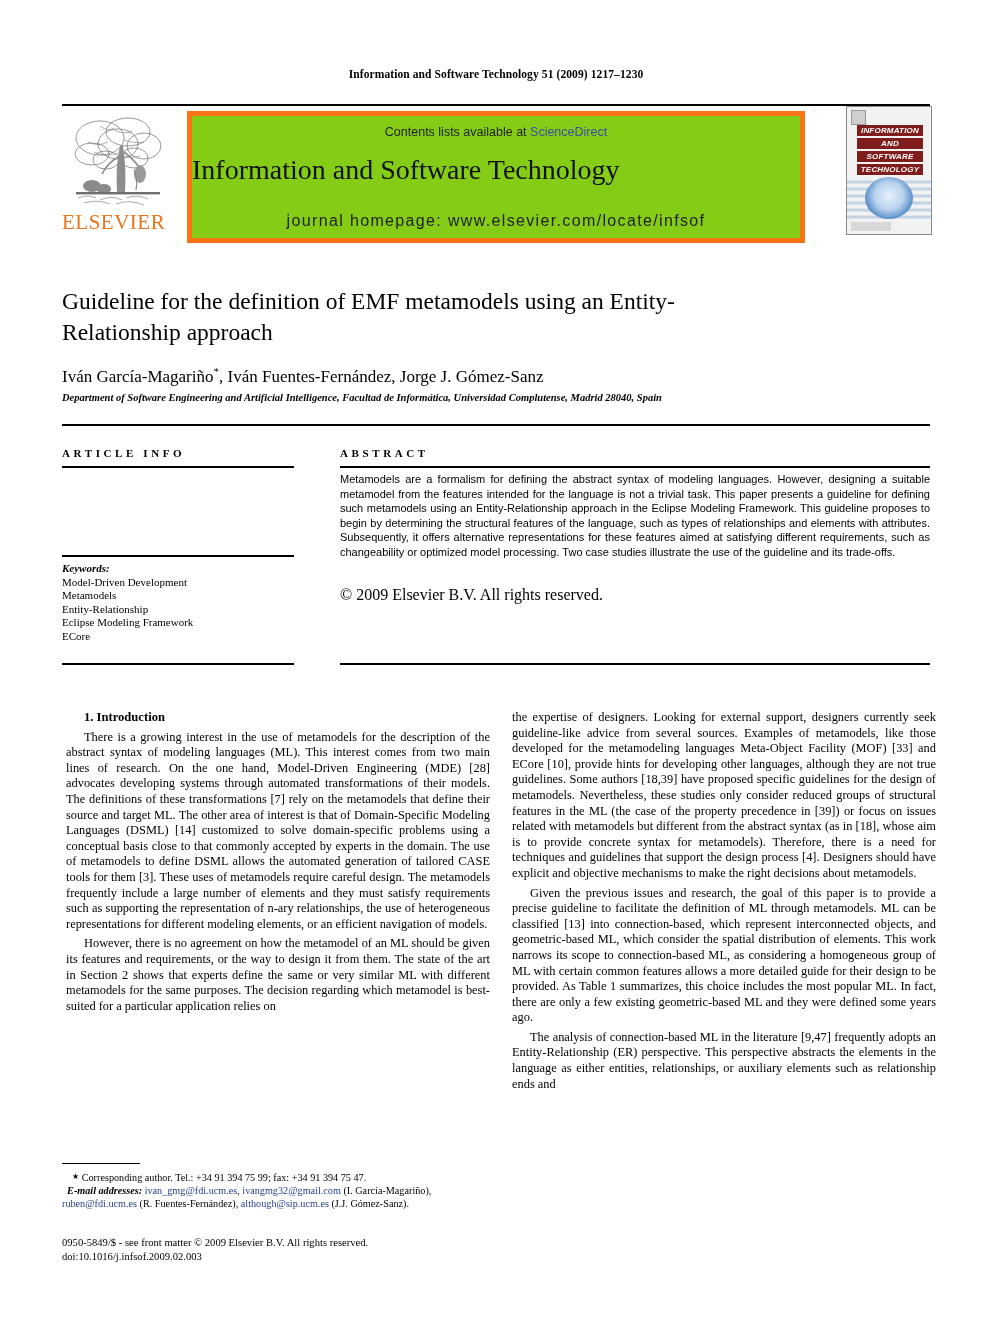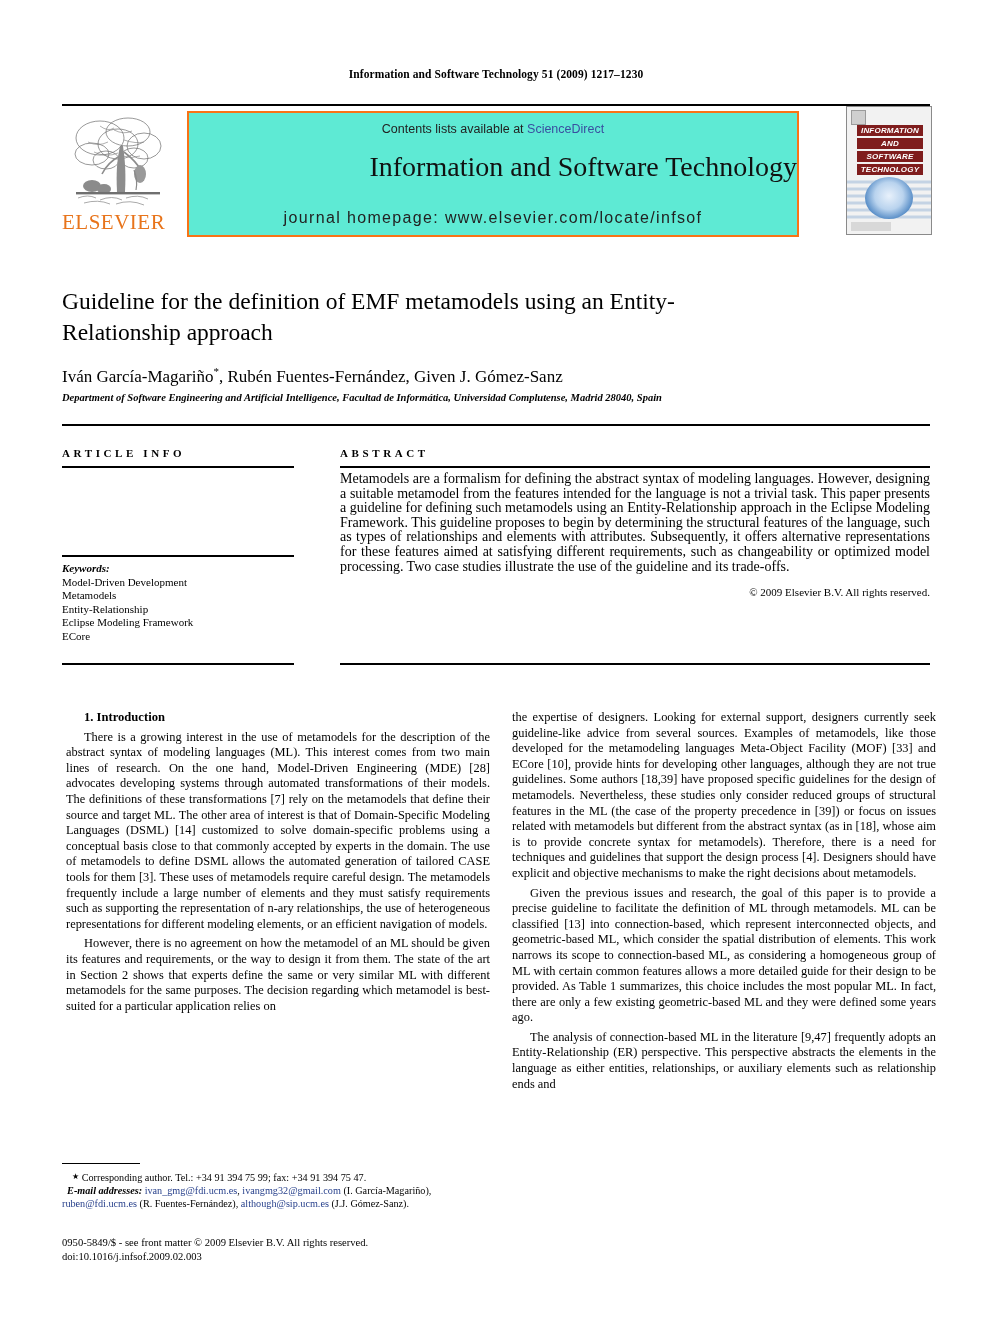--- a/index.html
+++ b/index.html
@@ -68,40 +68,40 @@
     font-family: "Liberation Serif", serif;
     font-size: 21px;
     letter-spacing: 0.5px;
     color: #E8741B;
   }
   .banner {
     position: absolute;
     left: 125px; top: 7px;
     width: 608px;
     height: 122px;
-    background: #5eead4;
-    border: 2px solid #f97316;
+    background: #84cc16;
+    border: 5px solid #f97316;
   }
   .banner-contents {
     position: absolute;
     left: 0; top: 9px;
     width: 608px;
     text-align: center;
     font-family: "Liberation Sans", sans-serif;
     font-size: 12.5px;
     color: #222;
   }
   .sciencedirect {
     color: #3a4fa0;
   }
   .banner-title {
     position: absolute;
     left: 0; top: 38px;
     width: 608px;
-    text-align: right;
+    text-align: left;
     font-family: "Liberation Serif", serif;
     font-size: 28px;
     color: #111;
   }
   .banner-homepage {
     position: absolute;
     left: 0; top: 96px;
     width: 608px;
     text-align: center;
     font-family: "Liberation Sans", sans-serif;
@@ -235,32 +235,32 @@
     width: 240px;
     font-family: "Liberation Serif", serif;
     font-size: 11px;
     line-height: 13.6px;
   }
 
   .abstract-body {
     position: absolute;
     left: 340px; top: 472px;
     width: 590px;
-    font-family: Liberation Serif, serif;
-    font-size: 14px;
+    font-family: Liberation Sans, sans-serif;
+    font-size: 11px;
     line-height: 14.6px;
     text-align: justify;
   }
   .abstract-copy {
     position: absolute;
     left: 340px; top: 586px;
     width: 590px;
-    text-align: right;
-    font-family: "Liberation Serif", serif;
-    font-size: 11px;
+    text-align: left;
+    font-family: "Liberation Serif", serif;
+    font-size: 16px;
   }
 
   
   .col {
     position: absolute;
     top: 706px;
     width: 432px;
     font-family: "Liberation Serif", serif;
     font-size: 12.4px;
     line-height: 15.6px;
@@ -385,21 +385,21 @@
           </g>
         </svg>
       </div>
       <div class="cover-oval"></div>
       <div class="cover-footer"></div>
     </div>
   </div>
 
   <div class="title">Guideline for the definition of EMF metamodels using an Entity-Relationship approach</div>
   <div class="authors">
-    <span>Iván García-Magariño</span><sup>*</sup><span>, Rubén Fuentes-Fernández, Given J. Gómez-Sanz</span>
+    <span>Iván García-Magariño</span><sup>*</sup><span>, Iván Fuentes-Fernández, Jorge J. Gómez-Sanz</span>
   </div>
   <div class="affiliation">Department of Software Engineering and Artificial Intelligence, Facultad de Informática, Universidad Complutense, Madrid 28040, Spain</div>
 
   <div class="block-rule rule-top-full"></div>
   <div class="block-rule rule-info-under"></div>
   <div class="block-rule rule-abs-under"></div>
   <div class="block-rule rule-info-kw"></div>
   <div class="block-rule rule-info-bot"></div>
   <div class="block-rule rule-abs-bot"></div>
 

